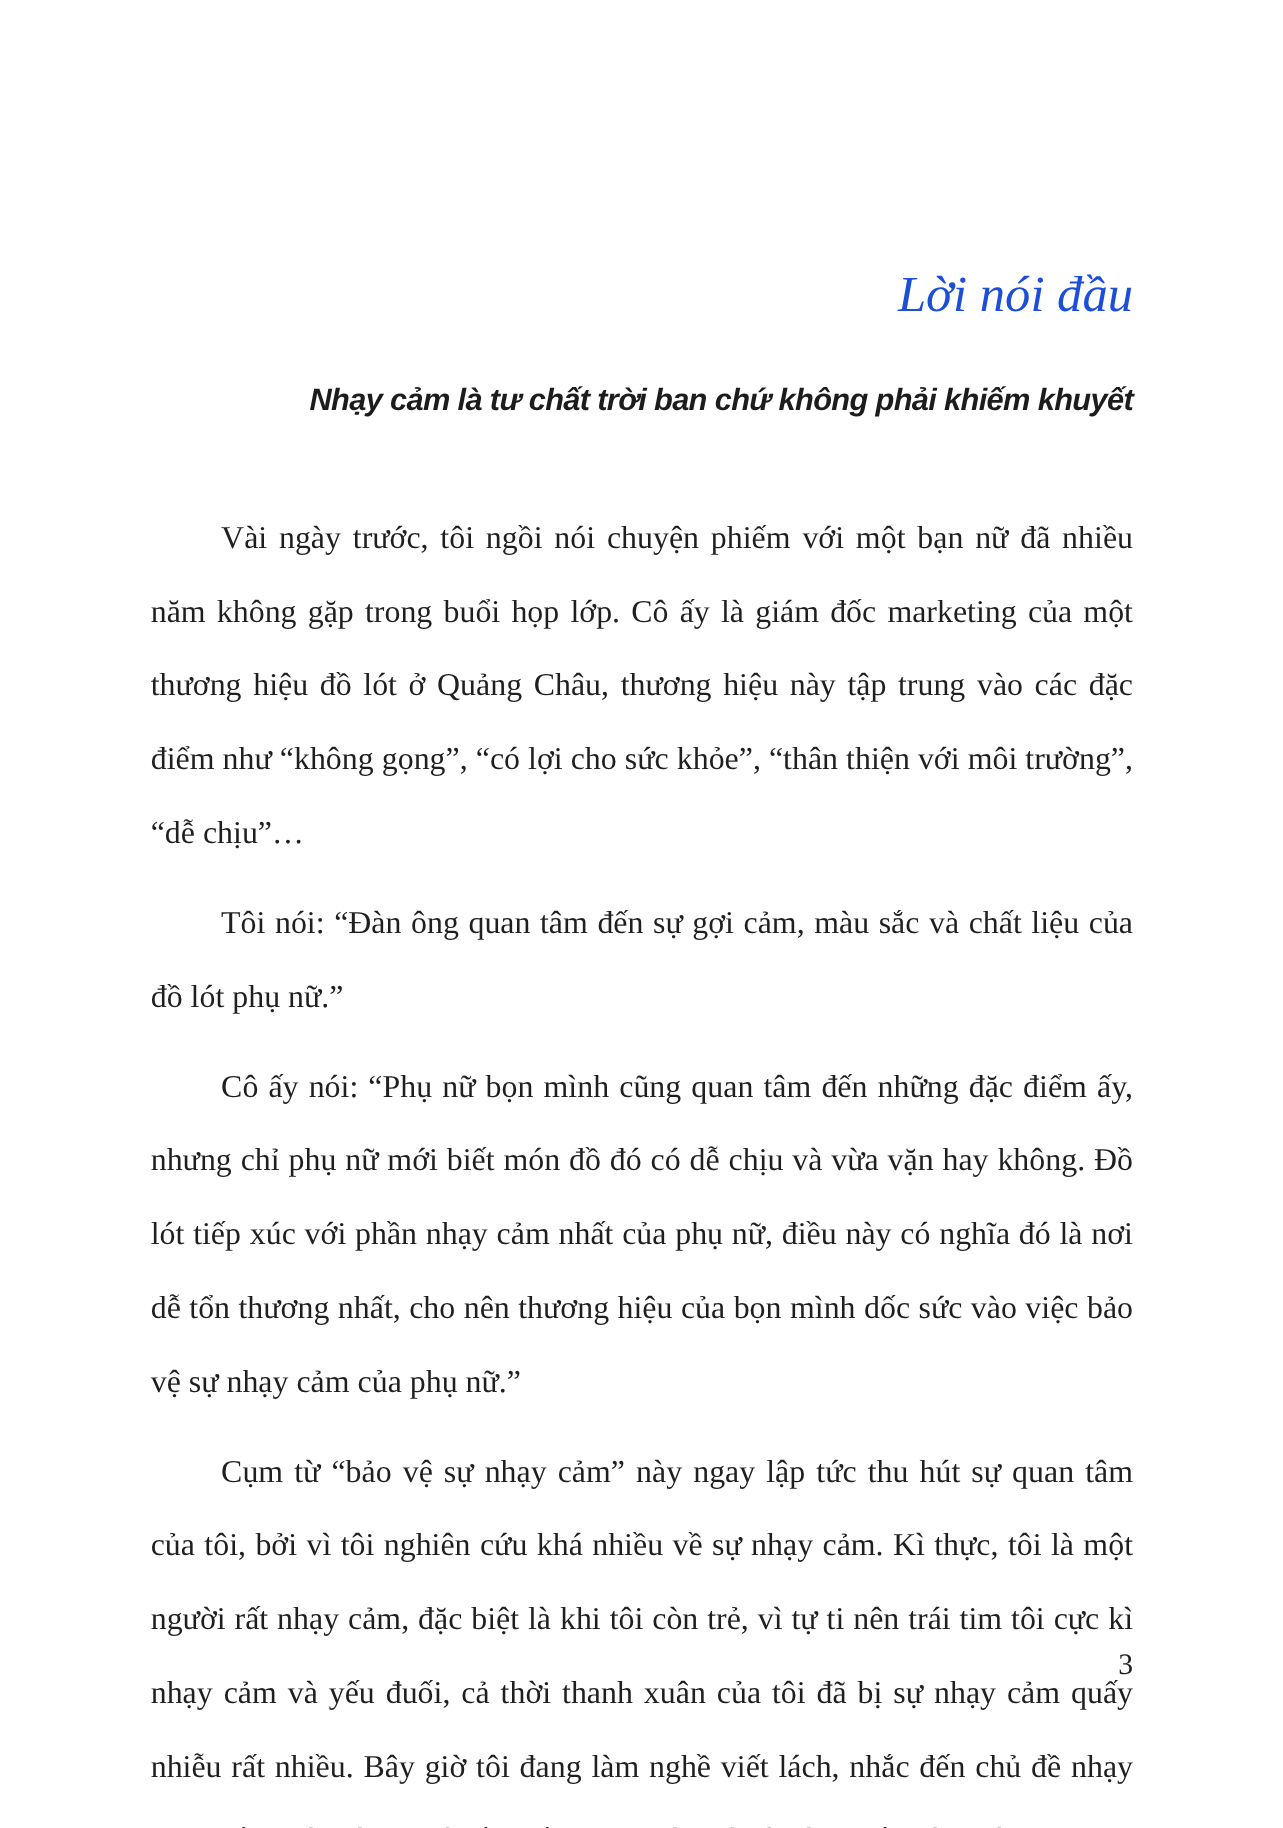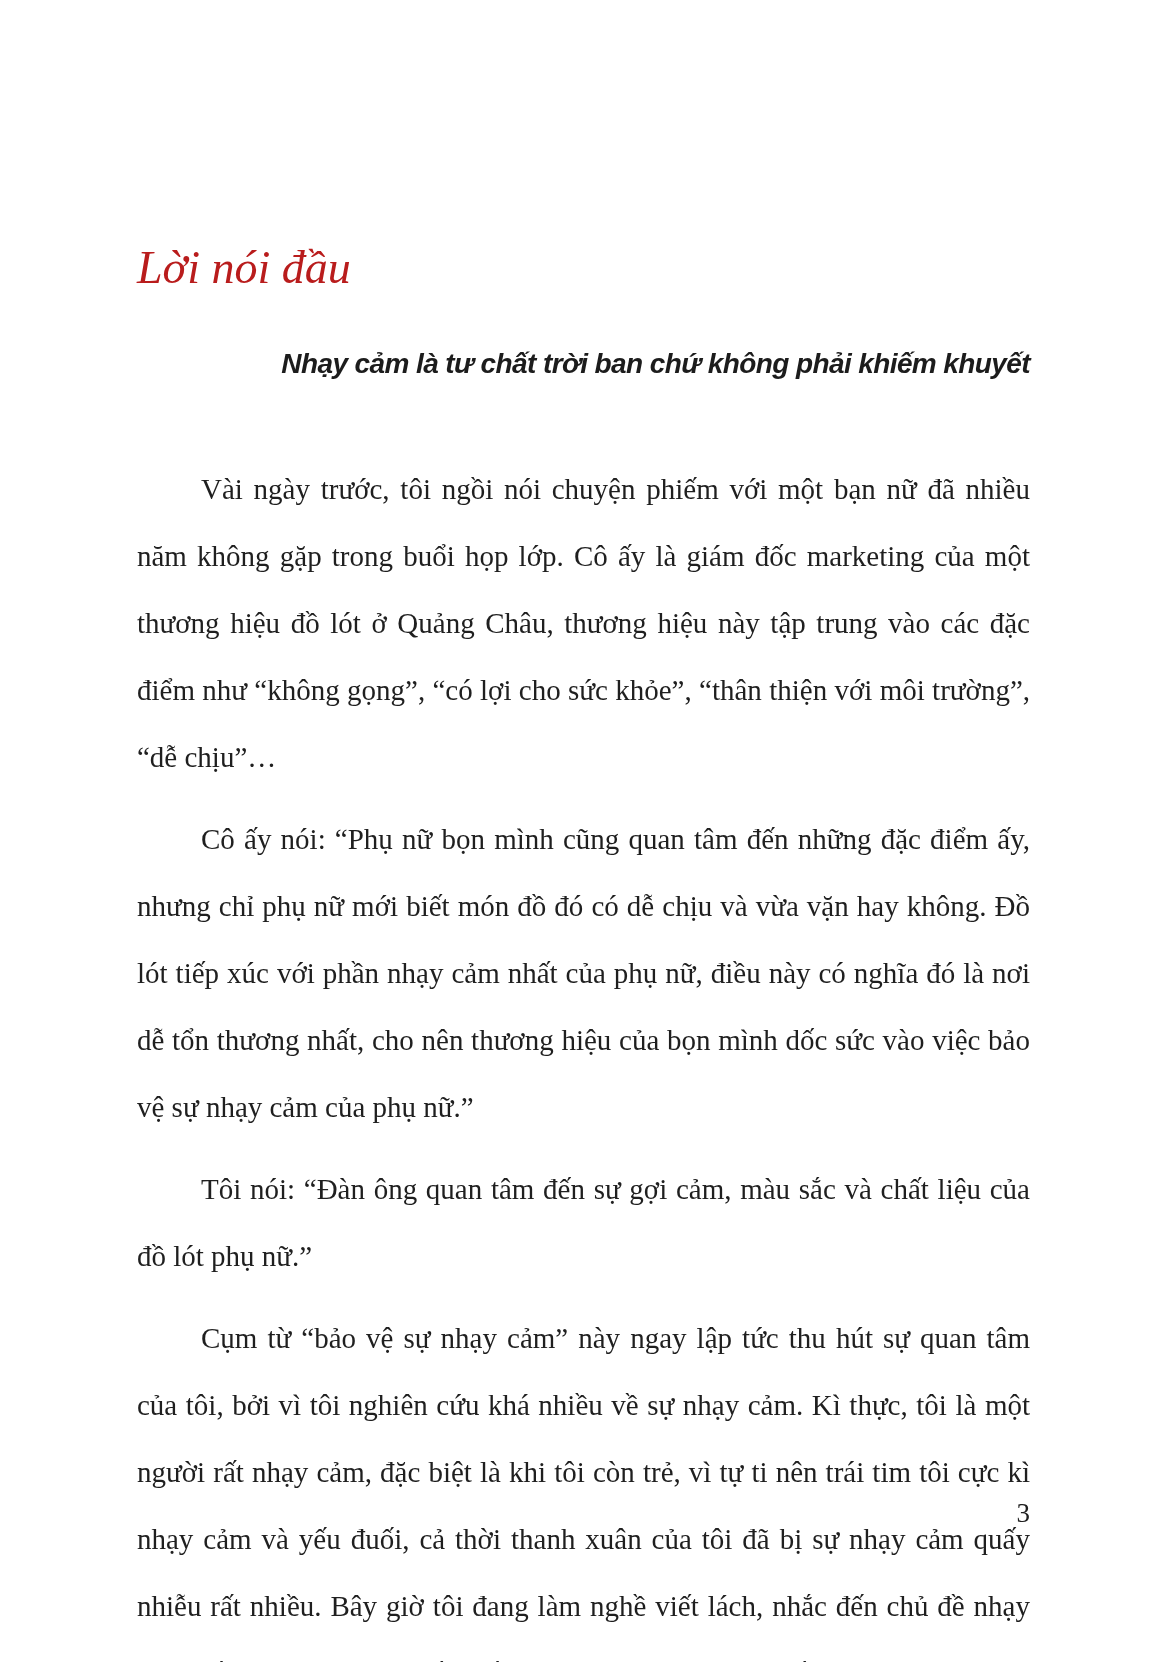--- a/index.html
+++ b/index.html
@@ -19,27 +19,27 @@
     position: absolute;
     left: 137px;
     width: 893px;
     top: 0;
   }
   .chapter-title {
     position: absolute;
     left: 0;
     width: 100%;
     top: 243px;
-    text-align: left;
+    text-align: right;
     font-family: "Liberation Serif", "DejaVu Serif", serif;
     font-style: italic;
     font-weight: 400;
     font-size: 46px;
     line-height: 1.1;
-    color: #b91c1c;
+    color: #1d4ed8;
   }
   .chapter-subtitle {
     position: absolute;
     left: 0;
     width: 100%;
     top: 347px;
     text-align: right;
     font-family: "Liberation Sans", "DejaVu Sans", sans-serif;
     font-style: italic;
     font-weight: 700;
@@ -78,20 +78,20 @@
 <body>
 
 <div class="page">
   <div class="content">
     <div class="chapter-title">Lời nói đầu</div>
 
     <div class="chapter-subtitle">Nhạy cảm là tư chất trời ban chứ không phải khiếm khuyết</div>
 
     <div class="body-text">
       <p>Vài ngày trước, tôi ngồi nói chuyện phiếm với một bạn nữ đã nhiều năm không gặp trong buổi họp lớp. Cô ấy là giám đốc marketing của một thương hiệu đồ lót ở Quảng Châu, thương hiệu này tập trung vào các đặc điểm như “không gọng”, “có lợi cho sức khỏe”, “thân thiện với môi trường”, “dễ chịu”…</p>
+      <p>Tôi nói: “Đàn ông quan tâm đến sự gợi cảm, màu sắc và chất liệu của đồ lót phụ nữ.”</p>
       <p>Cô ấy nói: “Phụ nữ bọn mình cũng quan tâm đến những đặc điểm ấy, nhưng chỉ phụ nữ mới biết món đồ đó có dễ chịu và vừa vặn hay không. Đồ lót tiếp xúc với phần nhạy cảm nhất của phụ nữ, điều này có nghĩa đó là nơi dễ tổn thương nhất, cho nên thương hiệu của bọn mình dốc sức vào việc bảo vệ sự nhạy cảm của phụ nữ.”</p>
-      <p>Tôi nói: “Đàn ông quan tâm đến sự gợi cảm, màu sắc và chất liệu của đồ lót phụ nữ.”</p>
       <p>Cụm từ “bảo vệ sự nhạy cảm” này ngay lập tức thu hút sự quan tâm của tôi, bởi vì tôi nghiên cứu khá nhiều về sự nhạy cảm. Kì thực, tôi là một người rất nhạy cảm, đặc biệt là khi tôi còn trẻ, vì tự ti nên trái tim tôi cực kì nhạy cảm và yếu đuối, cả thời thanh xuân của tôi đã bị sự nhạy cảm quấy nhiễu rất nhiều. Bây giờ tôi đang làm nghề viết lách, nhắc đến chủ đề nhạy cảm, tất nhiên tôi sẽ có rất nhiều cảm xúc, và vì vậy cuốn sách này được ra đời dựa trên trải nghiệm của chính tôi. Ngoài ra, trong cuộc sống cũng thường</p>
     </div>
 
     <div class="page-number">3</div>
   </div>
 </div>
 
 </body></html>

